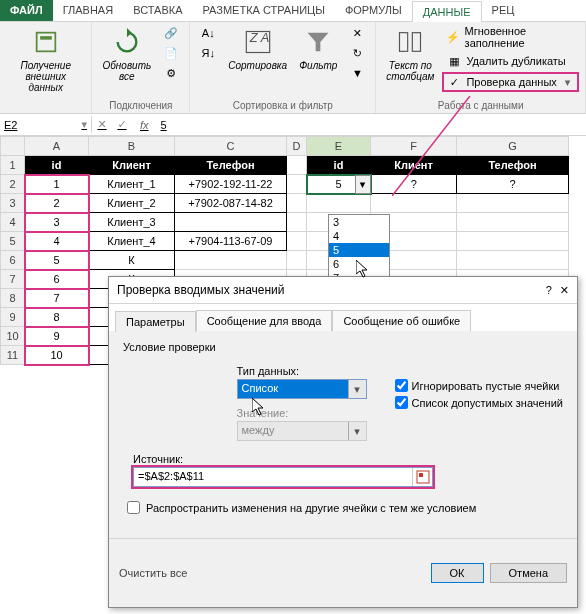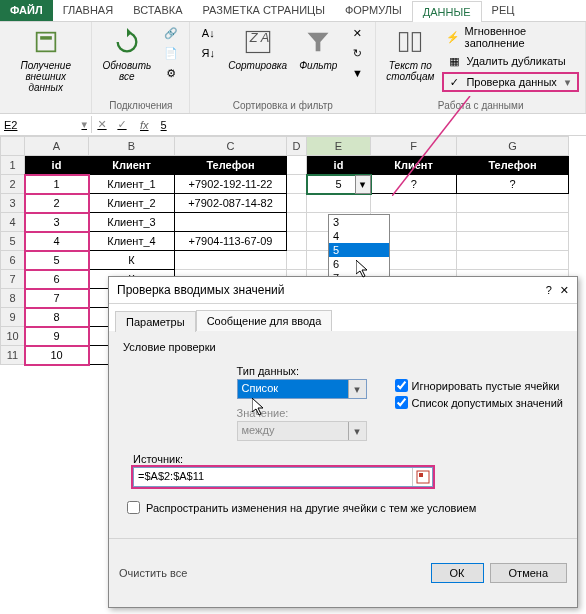--- a/index.html
+++ b/index.html
@@ -387,20 +387,21 @@
   <div class="dlg-title">
     <span class="t">Проверка вводимых значений</span>
     <div class="ctrls">
       <span style="cursor:pointer">?</span>
       <span style="cursor:pointer">✕</span>
     </div>
   </div>
   <div class="dlg-tabs">
     <div class="dlg-tab active">Параметры</div>
     <div class="dlg-tab">Сообщение для ввода</div>
+    <div class="dlg-tab">Сообщение об ошибке</div>
   </div>
   <div class="dlg-body">
     <div class="dlg-section">Условие проверки</div>
 
     <div class="dlg-row">
       <div>
         <div class="dlg-field">
           <div class="dlg-label">Тип данных:</div>
           <div class="dlg-combo">
             <span>Список</span>

